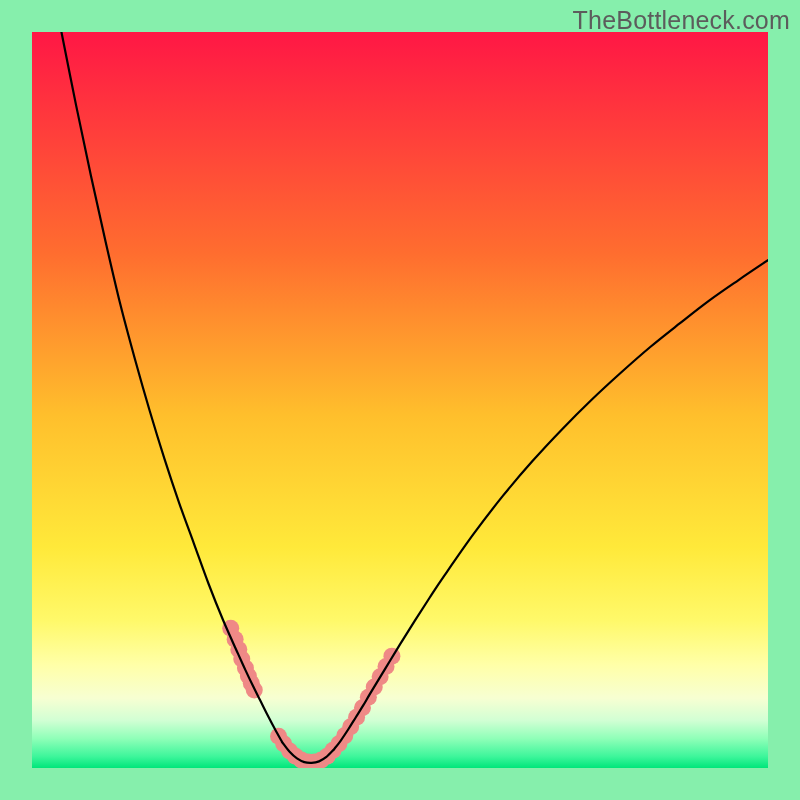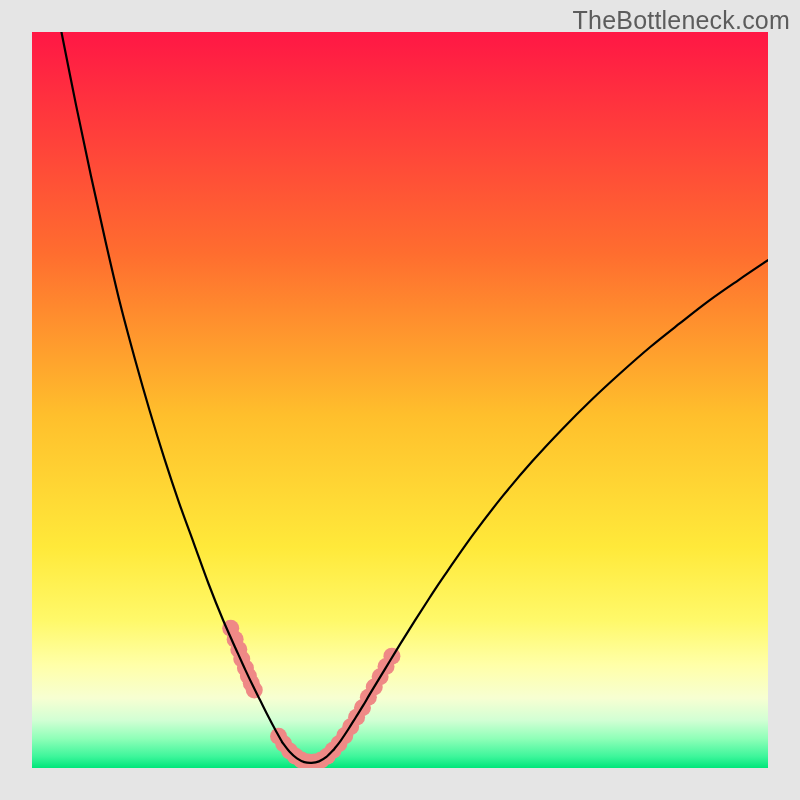--- a/index.html
+++ b/index.html
@@ -10,21 +10,21 @@
     background: #000;
     overflow: hidden;
     font-family: Arial, Helvetica, sans-serif;
   }
   .frame {
     position: absolute;
     left: 0;
     top: 0;
     width: 800px;
     height: 800px;
-    background: #e5e5e5;
+    background: #86efac;
   }
   .plot {
     position: absolute;
     left: 32px;
     top: 32px;
     width: 736px;
     height: 736px;
     overflow: hidden;
   }
   .gradient {

